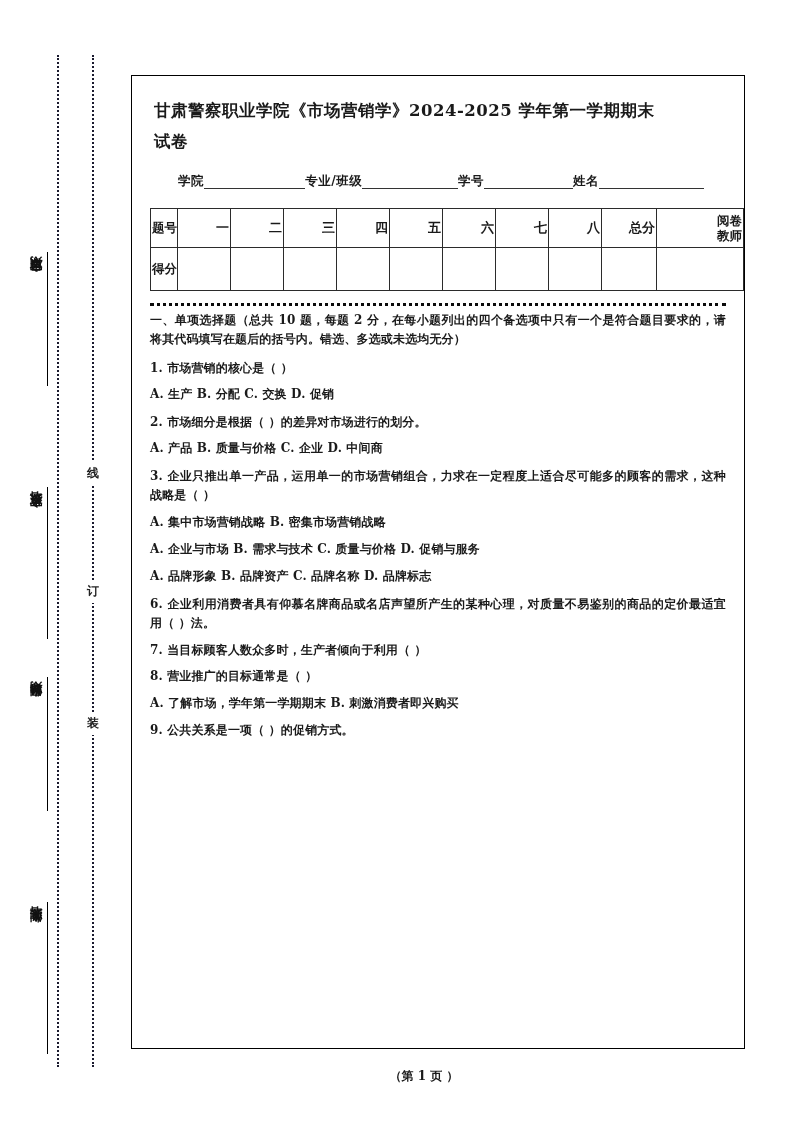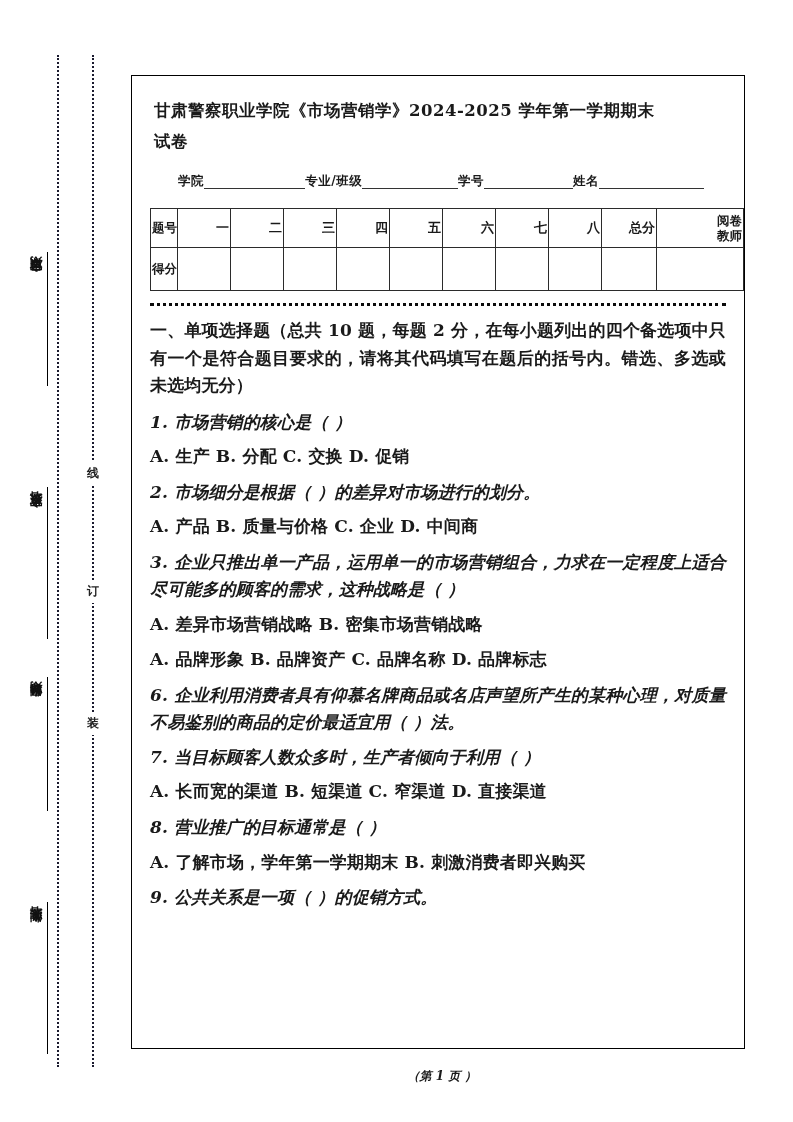--- a/index.html
+++ b/index.html
@@ -139,53 +139,51 @@
 
   
   .dotsep {
     margin: 12px 0 0 0;
     border-top: 3px dotted #0b0b0b;
     height: 0;
   }
 
   
   .body {
-    margin-top: 11px;
-    font-size: 17px;
+    margin-top: 5px;
+    font-size: 12px;
     line-height: 1.62;
     font-weight: bold;
     letter-spacing: 0.15px;
     font-family: "DejaVu Serif", "Liberation Serif", serif;
   }
   .sec-head {
     margin: 0 0 9px 0;
     text-align: justify;
     text-justify: inter-character;
   }
   .q {
     margin: 0 0 7px 0;
     text-align: justify;
     text-justify: inter-character;
-    font-style: italic;
   }
   .opts {
     margin: 0 0 8px 0;
   }
 
   
   .footer {
     position: absolute;
-    left: 135px;
+    left: 117px;
     top: 1068px;
     width: 614px;
     text-align: center;
     font-size: 12px;
     font-weight: bold;
     font-family: "DejaVu Serif", "Liberation Serif", serif;
-    font-style: italic;
   }
 </style>
 </head>
 <body>
 
 <div class="left-margin">
 
   <div class="vlabel" style="top:265px; left:28px;">审核日期：</div>
   <div class="vrule" style="top:252px; height:134px;"></div>
 
@@ -266,29 +264,29 @@
 
     <div class="sec-head">一、单项选择题（总共 10 题，每题 2 分，在每小题列出的四个备选项中只有一个是符合题目要求的，请将其代码填写在题后的括号内。错选、多选或未选均无分）</div>
 
     <div class="q">1. 市场营销的核心是（ ）</div>
     <div class="opts">A. 生产  B. 分配  C. 交换  D. 促销</div>
 
     <div class="q">2. 市场细分是根据（ ）的差异对市场进行的划分。</div>
     <div class="opts">A. 产品  B. 质量与价格  C. 企业  D. 中间商</div>
 
     <div class="q">3. 企业只推出单一产品，运用单一的市场营销组合，力求在一定程度上适合尽可能多的顾客的需求，这种战略是（ ）</div>
-    <div class="opts">A. 差异市场营销战略  B. 密集市场营销战略</div>
-
+    <div class="opts">A. 集中市场营销战略  B. 密集市场营销战略</div>
+
+    <div class="opts">A. 企业与市场  B. 需求与技术  C. 质量与价格  D. 促销与服务</div>
 
     <div class="opts">A. 品牌形象  B. 品牌资产  C. 品牌名称  D. 品牌标志</div>
 
     <div class="q">6. 企业利用消费者具有仰慕名牌商品或名店声望所产生的某种心理，对质量不易鉴别的商品的定价最适宜用（ ）法。</div>
 
     <div class="q">7. 当目标顾客人数众多时，生产者倾向于利用（ ）</div>
-    <div class="opts">A. 长而宽的渠道  B. 短渠道  C. 窄渠道  D. 直接渠道</div>
 
     <div class="q">8. 营业推广的目标通常是（ ）</div>
     <div class="opts">A. 了解市场，学年第一学期期末  B. 刺激消费者即兴购买</div>
 
     <div class="q">9. 公共关系是一项（ ）的促销方式。</div>
 
   </div>
 </div>
 
 <div class="footer">（第 1 页 ）</div>

